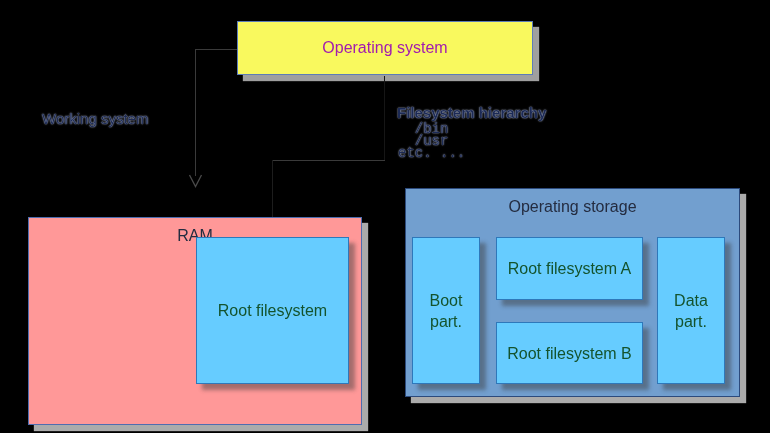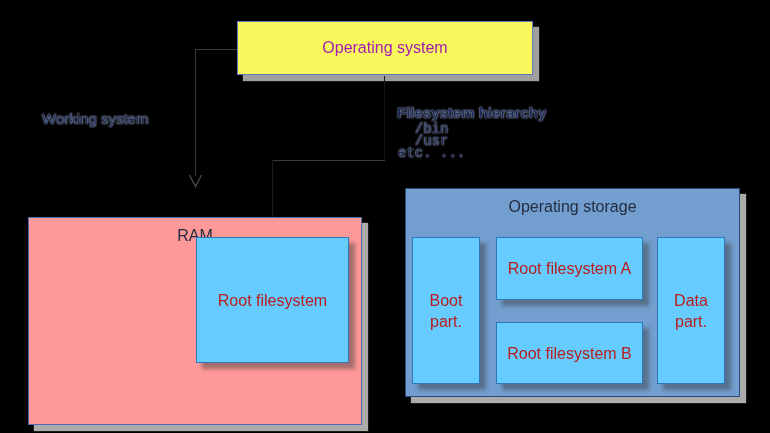--- a/index.html
+++ b/index.html
@@ -41,23 +41,23 @@
     position:absolute;top:9px;left:0;width:100%;
     text-align:center;font-size:16px;color:#242c40;
   }
   
   .part{
     position:absolute;box-sizing:border-box;
     background:var(--partition-fill,#66ccff);
     border:1px solid #2e78ba;
     box-shadow:6px 6px 4px rgba(55,55,55,0.45);
     display:flex;align-items:center;justify-content:center;
-    text-align:center;font-size:16px;color:#b91c1c;line-height:21px;
+    text-align:center;font-size:16px;color:#14532d;line-height:21px;
   }
-  .rootfs-box{left:196px;top:237px;width:153px;height:126px;}
+  .rootfs-box{left:196px;top:237px;width:153px;height:147px;}
   
   .ps-box{
     left:405px;top:188px;width:335px;height:209px;
     background:var(--persistent-fill,#729fcf);
     border:1px solid #2c4a7c;
     box-shadow:6px 6px 1px #ababab;
   }
   .part-boot{left:412px;top:237px;width:68px;height:147px;padding:0 6px;}
   .part-a{left:496px;top:237px;width:147px;height:63px;}
   .part-b{left:496px;top:322px;width:147px;height:62px;}

